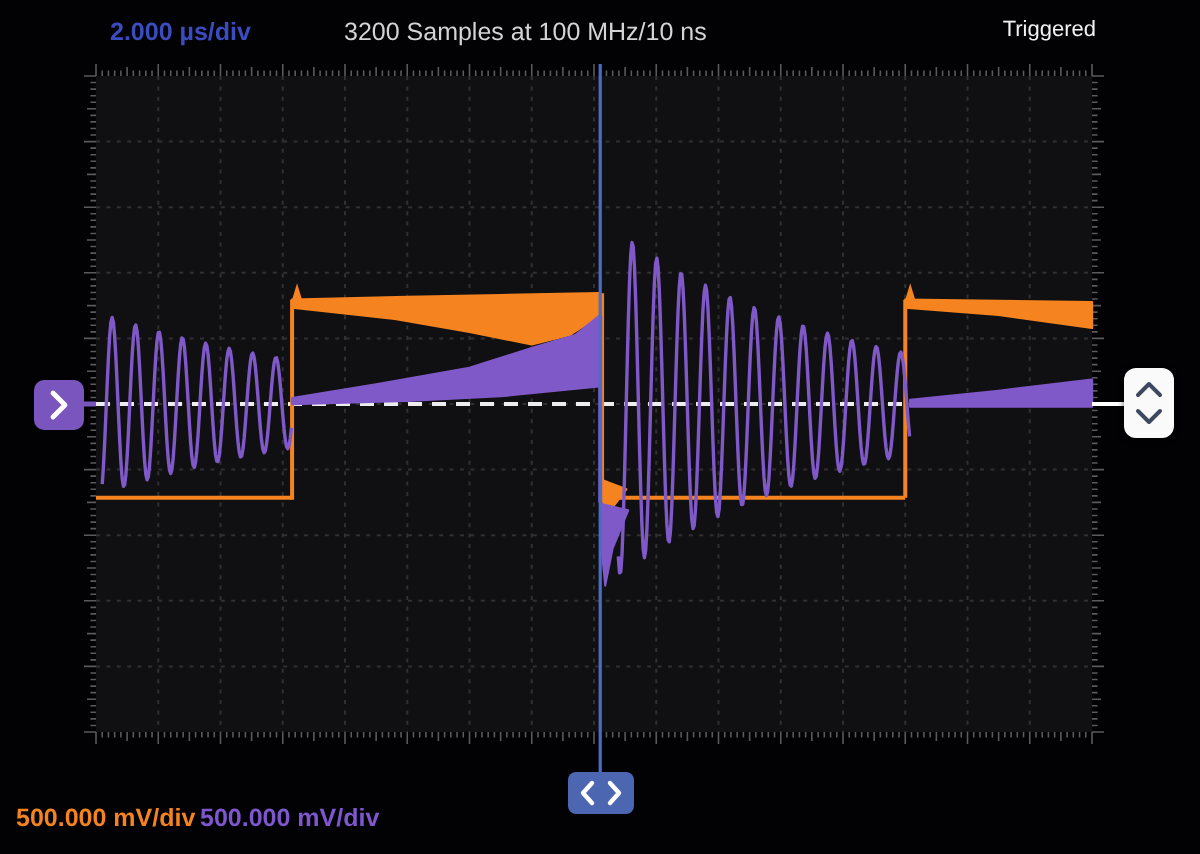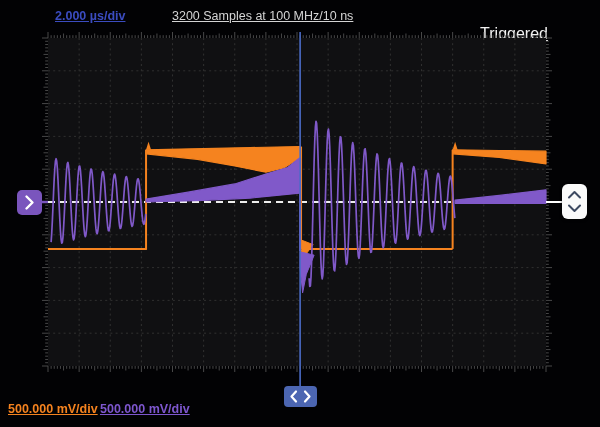--- a/index.html
+++ b/index.html
@@ -1,34 +1,34 @@
 <!DOCTYPE html>
 <html><head>
 <meta charset="utf-8">
 <style>
   html,body{margin:0;padding:0;background:#000;}
   .screen{position:relative;width:600px;height:427px;background:#020204;
           font-family:"Liberation Sans",sans-serif;overflow:hidden;}
-  .lbl{position:absolute;font-size:12.5px;font-weight:bold;white-space:nowrap;text-decoration:underline;}
+  .lbl{position:absolute;font-size:12.5px;font-weight:bold;white-space:nowrap;}
   .lbl-plain{font-weight:normal;}
   svg.scope{position:absolute;left:0;top:0;}
   .handle{position:absolute;display:flex;align-items:center;justify-content:center;}
   .handle-left{left:17px;top:190px;width:25px;height:25px;background:#7a55bd;border-radius:5px;}
   .handle-right{left:562px;top:184px;width:25px;height:35px;background:#fafafa;border-radius:6px;
                 box-shadow:0 1px 3px rgba(0,0,0,.6);}
   .handle-bottom{left:284px;top:386px;width:33px;height:21px;background:#4c66b2;border-radius:4px;}
 </style>
 </head>
 <body>
 
 <div class="screen">
 
   <div class="lbl" style="left:55px;top:9px;color:#3b4cc0;">2.000 µs/div</div>
   <div class="lbl lbl-plain" style="left:140px;top:9px;color:#d4d4d4;margin-left:32px;">3200 Samples at 100 MHz/10 ns</div>
-  <div class="lbl lbl-plain" style="right:52px;top:9px;color:#f2f2f2;font-size:16px;margin-top:16px;">Triggered</div>
+  <div class="lbl lbl-plain" style="right:52px;top:9px;color:#f2f2f2;font-size:11px;">Triggered</div>
 
   <svg class="scope" id="scope-svg" width="600" height="427" viewBox="0 0 600 427">
       <rect x="48" y="38" width="498" height="328" fill="#101012"></rect>
       <path d="M79.125,38 V366 M110.25,38 V366 M141.375,38 V366 M172.5,38 V366 M203.625,38 V366 M234.75,38 V366 M265.875,38 V366 M297,38 V366 M328.125,38 V366 M359.25,38 V366 M390.375,38 V366 M421.5,38 V366 M452.625,38 V366 M483.75,38 V366 M514.875,38 V366 M48,70.8 H546 M48,103.6 H546 M48,136.4 H546 M48,169.2 H546 M48,202 H546 M48,234.8 H546 M48,267.6 H546 M48,300.4 H546 M48,333.2 H546 " stroke="#303030" stroke-width="1" stroke-dasharray="2 3.2" fill="none"></path>
       <path d="M48,38 v-6 M48,366 v6 M51.1125,38 v-2.8 M51.1125,366 v2.8 M54.225,38 v-2.8 M54.225,366 v2.8 M57.3375,38 v-2.8 M57.3375,366 v2.8 M60.45,38 v-2.8 M60.45,366 v2.8 M63.5625,38 v-4.5 M63.5625,366 v4.5 M66.675,38 v-2.8 M66.675,366 v2.8 M69.7875,38 v-2.8 M69.7875,366 v2.8 M72.9,38 v-2.8 M72.9,366 v2.8 M76.0125,38 v-2.8 M76.0125,366 v2.8 M79.125,38 v-6 M79.125,366 v6 M82.2375,38 v-2.8 M82.2375,366 v2.8 M85.35,38 v-2.8 M85.35,366 v2.8 M88.4625,38 v-2.8 M88.4625,366 v2.8 M91.575,38 v-2.8 M91.575,366 v2.8 M94.6875,38 v-4.5 M94.6875,366 v4.5 M97.8,38 v-2.8 M97.8,366 v2.8 M100.9125,38 v-2.8 M100.9125,366 v2.8 M104.025,38 v-2.8 M104.025,366 v2.8 M107.1375,38 v-2.8 M107.1375,366 v2.8 M110.25,38 v-6 M110.25,366 v6 M113.3625,38 v-2.8 M113.3625,366 v2.8 M116.475,38 v-2.8 M116.475,366 v2.8 M119.5875,38 v-2.8 M119.5875,366 v2.8 M122.7,38 v-2.8 M122.7,366 v2.8 M125.8125,38 v-4.5 M125.8125,366 v4.5 M128.925,38 v-2.8 M128.925,366 v2.8 M132.0375,38 v-2.8 M132.0375,366 v2.8 M135.15,38 v-2.8 M135.15,366 v2.8 M138.2625,38 v-2.8 M138.2625,366 v2.8 M141.375,38 v-6 M141.375,366 v6 M144.4875,38 v-2.8 M144.4875,366 v2.8 M147.6,38 v-2.8 M147.6,366 v2.8 M150.7125,38 v-2.8 M150.7125,366 v2.8 M153.825,38 v-2.8 M153.825,366 v2.8 M156.9375,38 v-4.5 M156.9375,366 v4.5 M160.05,38 v-2.8 M160.05,366 v2.8 M163.1625,38 v-2.8 M163.1625,366 v2.8 M166.275,38 v-2.8 M166.275,366 v2.8 M169.3875,38 v-2.8 M169.3875,366 v2.8 M172.5,38 v-6 M172.5,366 v6 M175.6125,38 v-2.8 M175.6125,366 v2.8 M178.725,38 v-2.8 M178.725,366 v2.8 M181.8375,38 v-2.8 M181.8375,366 v2.8 M184.95,38 v-2.8 M184.95,366 v2.8 M188.0625,38 v-4.5 M188.0625,366 v4.5 M191.175,38 v-2.8 M191.175,366 v2.8 M194.2875,38 v-2.8 M194.2875,366 v2.8 M197.4,38 v-2.8 M197.4,366 v2.8 M200.5125,38 v-2.8 M200.5125,366 v2.8 M203.625,38 v-6 M203.625,366 v6 M206.7375,38 v-2.8 M206.7375,366 v2.8 M209.85,38 v-2.8 M209.85,366 v2.8 M212.9625,38 v-2.8 M212.9625,366 v2.8 M216.075,38 v-2.8 M216.075,366 v2.8 M219.1875,38 v-4.5 M219.1875,366 v4.5 M222.3,38 v-2.8 M222.3,366 v2.8 M225.4125,38 v-2.8 M225.4125,366 v2.8 M228.525,38 v-2.8 M228.525,366 v2.8 M231.6375,38 v-2.8 M231.6375,366 v2.8 M234.75,38 v-6 M234.75,366 v6 M237.8625,38 v-2.8 M237.8625,366 v2.8 M240.975,38 v-2.8 M240.975,366 v2.8 M244.0875,38 v-2.8 M244.0875,366 v2.8 M247.2,38 v-2.8 M247.2,366 v2.8 M250.3125,38 v-4.5 M250.3125,366 v4.5 M253.425,38 v-2.8 M253.425,366 v2.8 M256.5375,38 v-2.8 M256.5375,366 v2.8 M259.65,38 v-2.8 M259.65,366 v2.8 M262.7625,38 v-2.8 M262.7625,366 v2.8 M265.875,38 v-6 M265.875,366 v6 M268.9875,38 v-2.8 M268.9875,366 v2.8 M272.1,38 v-2.8 M272.1,366 v2.8 M275.2125,38 v-2.8 M275.2125,366 v2.8 M278.325,38 v-2.8 M278.325,366 v2.8 M281.4375,38 v-4.5 M281.4375,366 v4.5 M284.55,38 v-2.8 M284.55,366 v2.8 M287.6625,38 v-2.8 M287.6625,366 v2.8 M290.775,38 v-2.8 M290.775,366 v2.8 M293.8875,38 v-2.8 M293.8875,366 v2.8 M297,38 v-6 M297,366 v6 M300.1125,38 v-2.8 M300.1125,366 v2.8 M303.225,38 v-2.8 M303.225,366 v2.8 M306.3375,38 v-2.8 M306.3375,366 v2.8 M309.45,38 v-2.8 M309.45,366 v2.8 M312.5625,38 v-4.5 M312.5625,366 v4.5 M315.675,38 v-2.8 M315.675,366 v2.8 M318.7875,38 v-2.8 M318.7875,366 v2.8 M321.9,38 v-2.8 M321.9,366 v2.8 M325.0125,38 v-2.8 M325.0125,366 v2.8 M328.125,38 v-6 M328.125,366 v6 M331.2375,38 v-2.8 M331.2375,366 v2.8 M334.35,38 v-2.8 M334.35,366 v2.8 M337.4625,38 v-2.8 M337.4625,366 v2.8 M340.575,38 v-2.8 M340.575,366 v2.8 M343.6875,38 v-4.5 M343.6875,366 v4.5 M346.8,38 v-2.8 M346.8,366 v2.8 M349.9125,38 v-2.8 M349.9125,366 v2.8 M353.025,38 v-2.8 M353.025,366 v2.8 M356.1375,38 v-2.8 M356.1375,366 v2.8 M359.25,38 v-6 M359.25,366 v6 M362.3625,38 v-2.8 M362.3625,366 v2.8 M365.475,38 v-2.8 M365.475,366 v2.8 M368.5875,38 v-2.8 M368.5875,366 v2.8 M371.7,38 v-2.8 M371.7,366 v2.8 M374.8125,38 v-4.5 M374.8125,366 v4.5 M377.925,38 v-2.8 M377.925,366 v2.8 M381.0375,38 v-2.8 M381.0375,366 v2.8 M384.15,38 v-2.8 M384.15,366 v2.8 M387.2625,38 v-2.8 M387.2625,366 v2.8 M390.375,38 v-6 M390.375,366 v6 M393.4875,38 v-2.8 M393.4875,366 v2.8 M396.6,38 v-2.8 M396.6,366 v2.8 M399.7125,38 v-2.8 M399.7125,366 v2.8 M402.825,38 v-2.8 M402.825,366 v2.8 M405.9375,38 v-4.5 M405.9375,366 v4.5 M409.05,38 v-2.8 M409.05,366 v2.8 M412.1625,38 v-2.8 M412.1625,366 v2.8 M415.275,38 v-2.8 M415.275,366 v2.8 M418.3875,38 v-2.8 M418.3875,366 v2.8 M421.5,38 v-6 M421.5,366 v6 M424.6125,38 v-2.8 M424.6125,366 v2.8 M427.725,38 v-2.8 M427.725,366 v2.8 M430.8375,38 v-2.8 M430.8375,366 v2.8 M433.95,38 v-2.8 M433.95,366 v2.8 M437.0625,38 v-4.5 M437.0625,366 v4.5 M440.175,38 v-2.8 M440.175,366 v2.8 M443.2875,38 v-2.8 M443.2875,366 v2.8 M446.4,38 v-2.8 M446.4,366 v2.8 M449.5125,38 v-2.8 M449.5125,366 v2.8 M452.625,38 v-6 M452.625,366 v6 M455.7375,38 v-2.8 M455.7375,366 v2.8 M458.85,38 v-2.8 M458.85,366 v2.8 M461.9625,38 v-2.8 M461.9625,366 v2.8 M465.075,38 v-2.8 M465.075,366 v2.8 M468.1875,38 v-4.5 M468.1875,366 v4.5 M471.3,38 v-2.8 M471.3,366 v2.8 M474.4125,38 v-2.8 M474.4125,366 v2.8 M477.525,38 v-2.8 M477.525,366 v2.8 M480.6375,38 v-2.8 M480.6375,366 v2.8 M483.75,38 v-6 M483.75,366 v6 M486.8625,38 v-2.8 M486.8625,366 v2.8 M489.975,38 v-2.8 M489.975,366 v2.8 M493.0875,38 v-2.8 M493.0875,366 v2.8 M496.2,38 v-2.8 M496.2,366 v2.8 M499.3125,38 v-4.5 M499.3125,366 v4.5 M502.425,38 v-2.8 M502.425,366 v2.8 M505.5375,38 v-2.8 M505.5375,366 v2.8 M508.65,38 v-2.8 M508.65,366 v2.8 M511.7625,38 v-2.8 M511.7625,366 v2.8 M514.875,38 v-6 M514.875,366 v6 M517.9875,38 v-2.8 M517.9875,366 v2.8 M521.1,38 v-2.8 M521.1,366 v2.8 M524.2125,38 v-2.8 M524.2125,366 v2.8 M527.325,38 v-2.8 M527.325,366 v2.8 M530.4375,38 v-4.5 M530.4375,366 v4.5 M533.55,38 v-2.8 M533.55,366 v2.8 M536.6625,38 v-2.8 M536.6625,366 v2.8 M539.775,38 v-2.8 M539.775,366 v2.8 M542.8875,38 v-2.8 M542.8875,366 v2.8 M546,38 v-6 M546,366 v6 M48,38 h-6 M546,38 h6 M48,41.28 h-2.8 M546,41.28 h2.8 M48,44.56 h-2.8 M546,44.56 h2.8 M48,47.84 h-2.8 M546,47.84 h2.8 M48,51.12 h-2.8 M546,51.12 h2.8 M48,54.4 h-4.5 M546,54.4 h4.5 M48,57.68 h-2.8 M546,57.68 h2.8 M48,60.96 h-2.8 M546,60.96 h2.8 M48,64.24 h-2.8 M546,64.24 h2.8 M48,67.52 h-2.8 M546,67.52 h2.8 M48,70.8 h-6 M546,70.8 h6 M48,74.08 h-2.8 M546,74.08 h2.8 M48,77.36 h-2.8 M546,77.36 h2.8 M48,80.64 h-2.8 M546,80.64 h2.8 M48,83.92 h-2.8 M546,83.92 h2.8 M48,87.2 h-4.5 M546,87.2 h4.5 M48,90.47999999999999 h-2.8 M546,90.47999999999999 h2.8 M48,93.75999999999999 h-2.8 M546,93.75999999999999 h2.8 M48,97.03999999999999 h-2.8 M546,97.03999999999999 h2.8 M48,100.32 h-2.8 M546,100.32 h2.8 M48,103.6 h-6 M546,103.6 h6 M48,106.88 h-2.8 M546,106.88 h2.8 M48,110.16 h-2.8 M546,110.16 h2.8 M48,113.44 h-2.8 M546,113.44 h2.8 M48,116.72 h-2.8 M546,116.72 h2.8 M48,120 h-4.5 M546,120 h4.5 M48,123.28 h-2.8 M546,123.28 h2.8 M48,126.56 h-2.8 M546,126.56 h2.8 M48,129.84 h-2.8 M546,129.84 h2.8 M48,133.12 h-2.8 M546,133.12 h2.8 M48,136.4 h-6 M546,136.4 h6 M48,139.68 h-2.8 M546,139.68 h2.8 M48,142.95999999999998 h-2.8 M546,142.95999999999998 h2.8 M48,146.24 h-2.8 M546,146.24 h2.8 M48,149.51999999999998 h-2.8 M546,149.51999999999998 h2.8 M48,152.8 h-4.5 M546,152.8 h4.5 M48,156.07999999999998 h-2.8 M546,156.07999999999998 h2.8 M48,159.36 h-2.8 M546,159.36 h2.8 M48,162.64 h-2.8 M546,162.64 h2.8 M48,165.92000000000002 h-2.8 M546,165.92000000000002 h2.8 M48,169.2 h-6 M546,169.2 h6 M48,172.48 h-2.8 M546,172.48 h2.8 M48,175.76 h-2.8 M546,175.76 h2.8 M48,179.04 h-2.8 M546,179.04 h2.8 M48,182.32 h-2.8 M546,182.32 h2.8 M48,185.6 h-4.5 M546,185.6 h4.5 M48,188.88 h-2.8 M546,188.88 h2.8 M48,192.16 h-2.8 M546,192.16 h2.8 M48,195.44 h-2.8 M546,195.44 h2.8 M48,198.72 h-2.8 M546,198.72 h2.8 M48,202 h-6 M546,202 h6 M48,205.28 h-2.8 M546,205.28 h2.8 M48,208.56 h-2.8 M546,208.56 h2.8 M48,211.84 h-2.8 M546,211.84 h2.8 M48,215.12 h-2.8 M546,215.12 h2.8 M48,218.4 h-4.5 M546,218.4 h4.5 M48,221.68 h-2.8 M546,221.68 h2.8 M48,224.96 h-2.8 M546,224.96 h2.8 M48,228.24 h-2.8 M546,228.24 h2.8 M48,231.52 h-2.8 M546,231.52 h2.8 M48,234.8 h-6 M546,234.8 h6 M48,238.08 h-2.8 M546,238.08 h2.8 M48,241.36 h-2.8 M546,241.36 h2.8 M48,244.64 h-2.8 M546,244.64 h2.8 M48,247.92 h-2.8 M546,247.92 h2.8 M48,251.2 h-4.5 M546,251.2 h4.5 M48,254.48 h-2.8 M546,254.48 h2.8 M48,257.76 h-2.8 M546,257.76 h2.8 M48,261.03999999999996 h-2.8 M546,261.03999999999996 h2.8 M48,264.32 h-2.8 M546,264.32 h2.8 M48,267.6 h-6 M546,267.6 h6 M48,270.88 h-2.8 M546,270.88 h2.8 M48,274.15999999999997 h-2.8 M546,274.15999999999997 h2.8 M48,277.44 h-2.8 M546,277.44 h2.8 M48,280.72 h-2.8 M546,280.72 h2.8 M48,284 h-4.5 M546,284 h4.5 M48,287.28 h-2.8 M546,287.28 h2.8 M48,290.56 h-2.8 M546,290.56 h2.8 M48,293.84000000000003 h-2.8 M546,293.84000000000003 h2.8 M48,297.12 h-2.8 M546,297.12 h2.8 M48,300.4 h-6 M546,300.4 h6 M48,303.68 h-2.8 M546,303.68 h2.8 M48,306.96 h-2.8 M546,306.96 h2.8 M48,310.24 h-2.8 M546,310.24 h2.8 M48,313.52 h-2.8 M546,313.52 h2.8 M48,316.8 h-4.5 M546,316.8 h4.5 M48,320.08 h-2.8 M546,320.08 h2.8 M48,323.36 h-2.8 M546,323.36 h2.8 M48,326.64 h-2.8 M546,326.64 h2.8 M48,329.92 h-2.8 M546,329.92 h2.8 M48,333.2 h-6 M546,333.2 h6 M48,336.48 h-2.8 M546,336.48 h2.8 M48,339.76 h-2.8 M546,339.76 h2.8 M48,343.04 h-2.8 M546,343.04 h2.8 M48,346.32 h-2.8 M546,346.32 h2.8 M48,349.6 h-4.5 M546,349.6 h4.5 M48,352.88 h-2.8 M546,352.88 h2.8 M48,356.16 h-2.8 M546,356.16 h2.8 M48,359.44 h-2.8 M546,359.44 h2.8 M48,362.72 h-2.8 M546,362.72 h2.8 M48,366 h-6 M546,366 h6 " stroke="#5a5a5a" stroke-width="0.8" fill="none"></path>
       <line x1="48" y1="202" x2="546" y2="202" stroke="#ededed" stroke-width="2" stroke-dasharray="7 5"></line>
       <line x1="48" y1="248.904" x2="146.04375" y2="248.904" stroke="#f5831f" stroke-width="2"></line>
       <line x1="146.04375" y1="249.888" x2="146.04375" y2="149.848" stroke="#f5831f" stroke-width="2"></line>
       <path d="M146.03375,149.848 L148.53375,141.648 L151.03375,149.848 Z" fill="#f5831f"></path>
       <polygon points="146.04375,149.848 203.625,148.536 250.3125,147.55200000000002 299.49,146.568 299.49,158.048 284.54999999999995,167.56 265.875,172.152 234.75,165.92 197.4,159.36 146.04375,153.784" fill="#f5831f" stroke="#f5831f" stroke-width="1.2" stroke-linejoin="round"></polygon>

